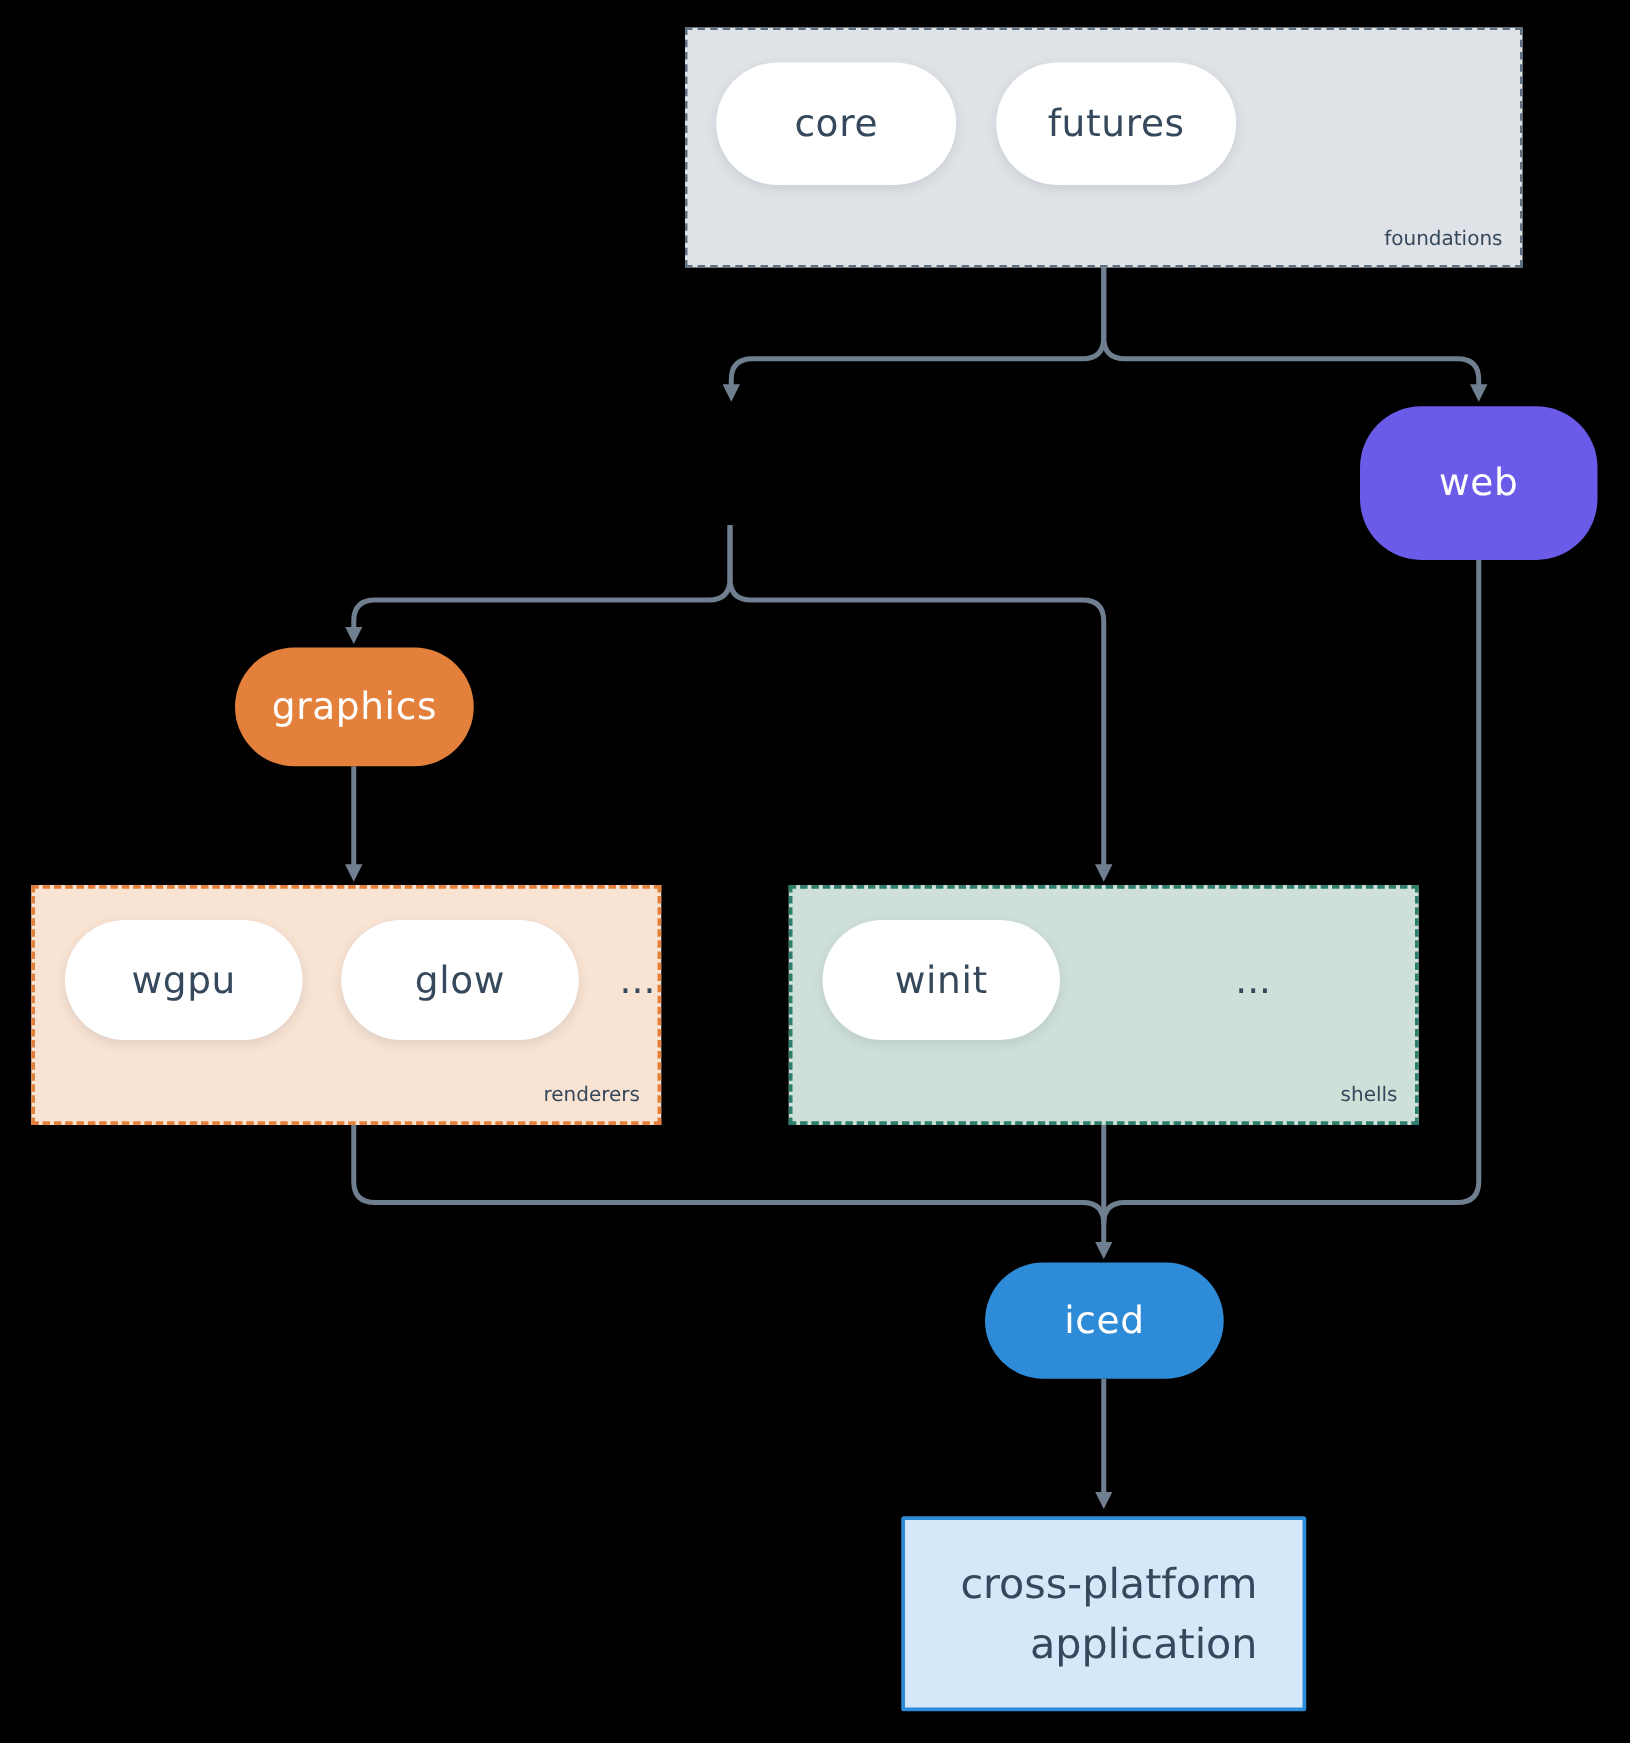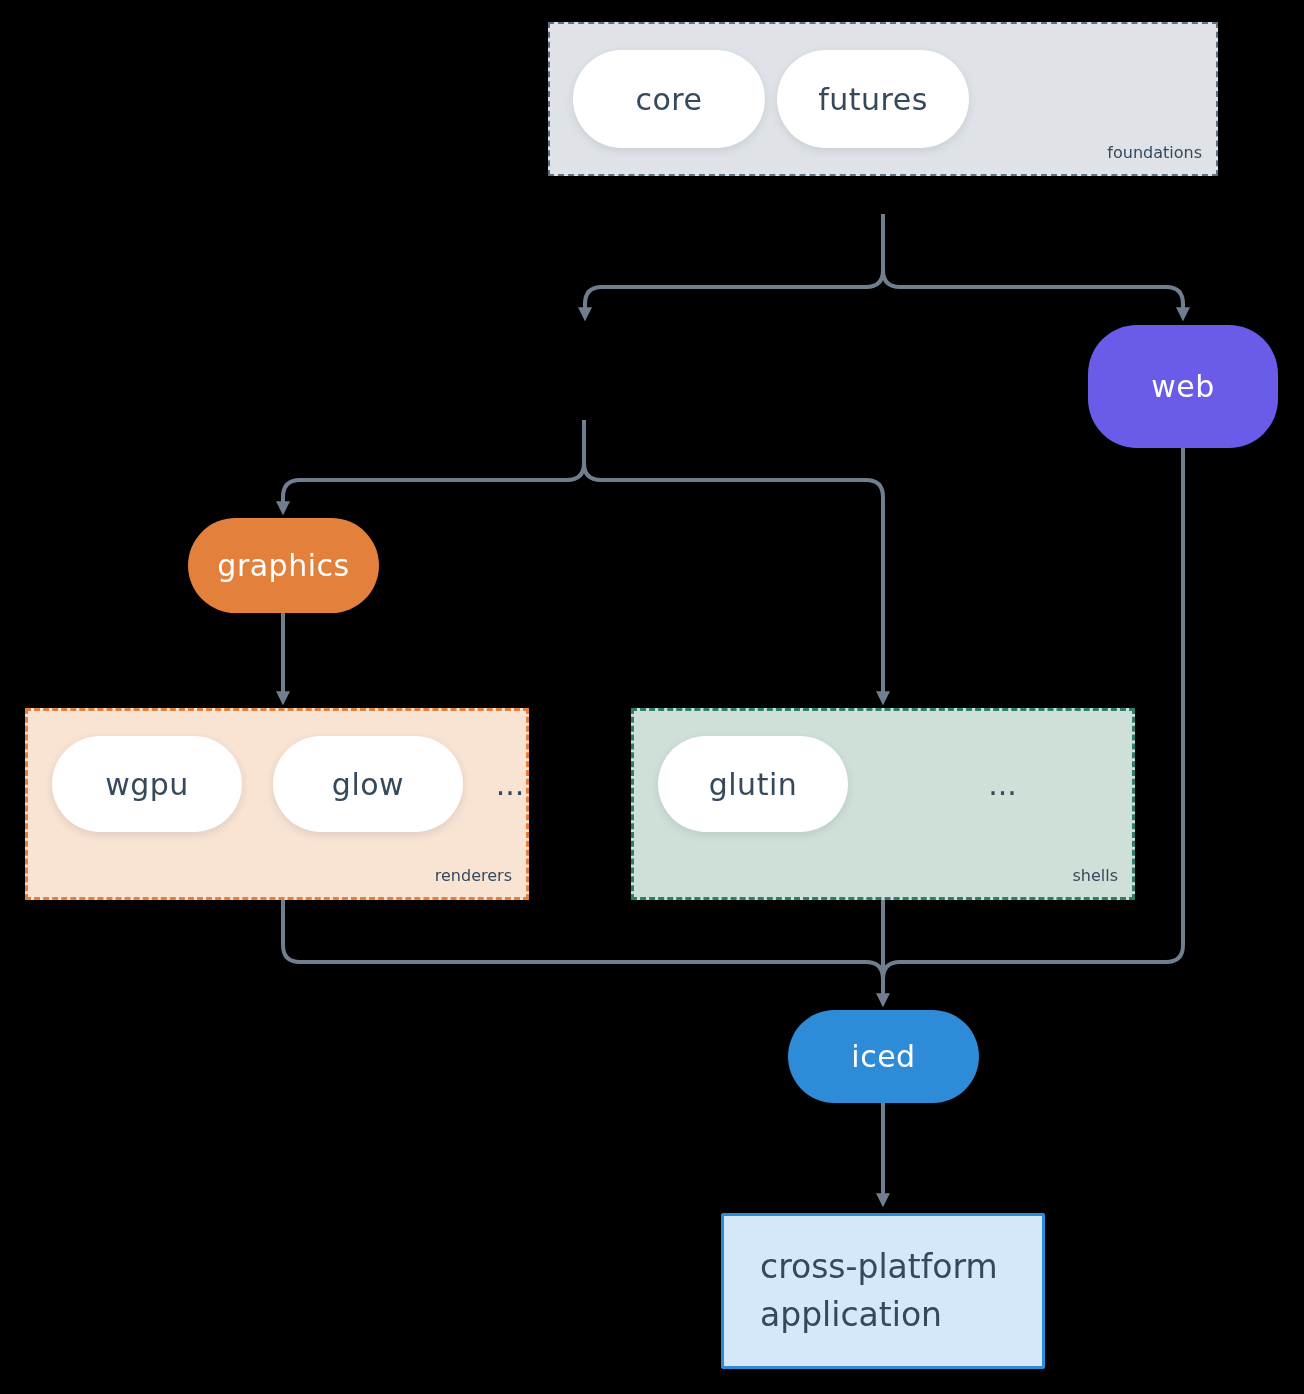--- a/index.html
+++ b/index.html
@@ -21,22 +21,22 @@
   }
   *{box-sizing:border-box;margin:0;padding:0;}
   html,body{background:var(--canvas-bg);}
   body{font-family:"DejaVu Sans",sans-serif;}
   .canvas{position:relative;width:1304px;height:1394px;background:var(--canvas-bg);overflow:hidden;}
   .edges{position:absolute;left:0;top:0;width:1304px;height:1394px;}
   .edge{stroke:var(--arrow);stroke-width:4;fill:none;}
   .arrowhead{fill:var(--arrow);}
 
   .big-box{position:absolute;display:flex;align-items:flex-start;}
-  .box-foundations{left:548px;top:22px;width:670px;height:154px;background:var(--foundations-bg);
-    border:2px dashed var(--foundations-border);padding:26px 0 0 23px;gap:12px;}
+  .box-foundations{left:548px;top:22px;width:670px;height:192px;background:var(--foundations-bg);
+    border:2px dashed var(--foundations-border);padding:26px 0 0 23px;gap:32px;}
   .box-renderers{left:25px;top:708px;width:504px;height:192px;background:var(--renderers-bg);
     border:3px dashed var(--renderers-border);padding:25px 0 0 24px;gap:31px;}
   .box-shells{left:631px;top:708px;width:504px;height:192px;background:var(--shells-bg);
     border:3px dashed var(--shells-border);padding:25px 0 0 24px;gap:25px;}
 
   .pill{display:flex;align-items:center;justify-content:center;border-radius:49px;
     font-size:30px;letter-spacing:0.5px;}
   .pill.white{background:var(--white);color:var(--text-dark);width:190px;height:96px;
     box-shadow:0 3px 9px rgba(40,55,75,0.12);}
   .box-foundations .pill.white{width:192px;height:98px;}
@@ -49,21 +49,21 @@
   .node-web{left:1088px;top:325px;width:190px;height:123px;}
   .node-graphics{left:188px;top:518px;width:191px;height:95px;}
   .node-iced{left:788px;top:1010px;width:191px;height:93px;text-align:right;}
 
   .group-label{position:absolute;right:14px;bottom:12px;font-size:16px;color:var(--text-dark);}
   .more{flex:1;align-self:flex-start;height:96px;display:flex;align-items:center;justify-content:center;
     font-size:30px;color:var(--text-dark);}
 
   .app-box{position:absolute;left:721px;top:1213px;width:324px;height:156px;
     background:var(--app-bg);border:3px solid var(--app-border);border-radius:2px;
-    display:flex;align-items:center;justify-content:center;text-align:left;
+    display:flex;align-items:center;justify-content:center;text-align:right;
     color:var(--text-dark);font-size:33px;line-height:1.45;padding:0 36px;}
 </style>
 </head>
 <body>
 
 <div class="canvas">
 
   <svg class="edges" viewBox="0 0 1304 1394" xmlns="http://www.w3.org/2000/svg">
     <defs>
       <marker id="arrow" markerUnits="userSpaceOnUse" markerWidth="14" markerHeight="14" viewBox="0 0 12 12" refX="4" refY="6" orient="auto">
@@ -91,21 +91,21 @@
   <div class="node pill orange node-graphics">graphics</div>
 
   <div class="big-box box-renderers">
     <div class="pill white">wgpu</div>
     <div class="pill white">glow</div>
     <div class="more">...</div>
     <div class="group-label">renderers</div>
   </div>
 
   <div class="big-box box-shells">
-    <div class="pill white">glutin</div>
+    <div class="pill white">winit</div>
     <div class="more">...</div>
     <div class="group-label">shells</div>
   </div>
 
   <div class="node pill blue node-iced">iced</div>
 
   <div class="app-box">cross-platform application</div>
 
 </div>
 

